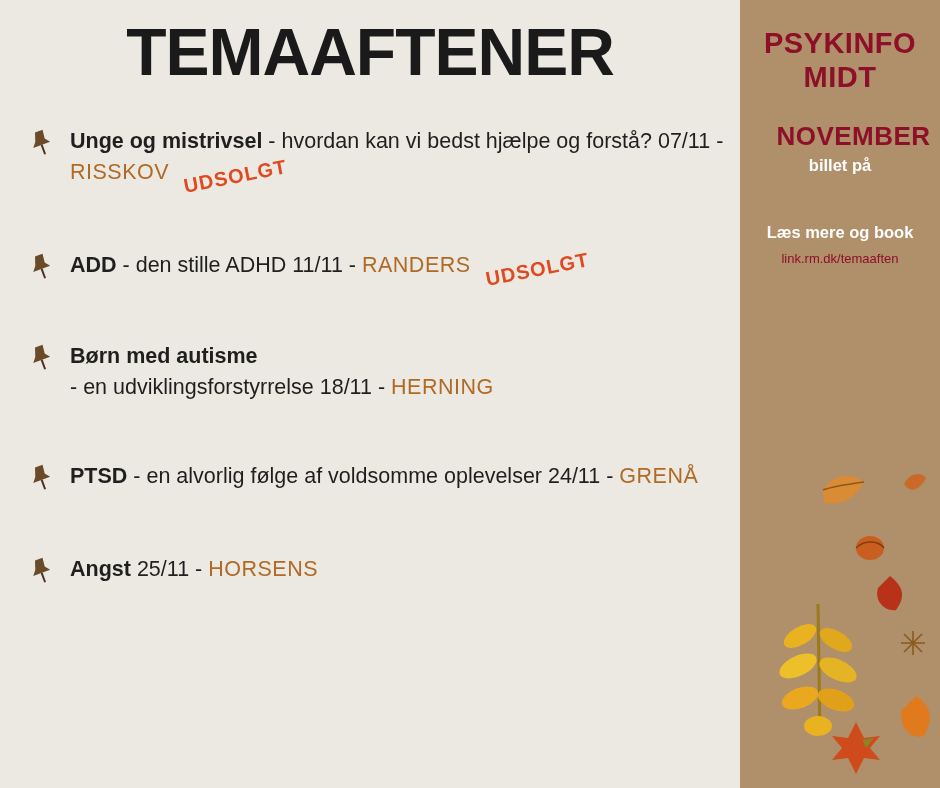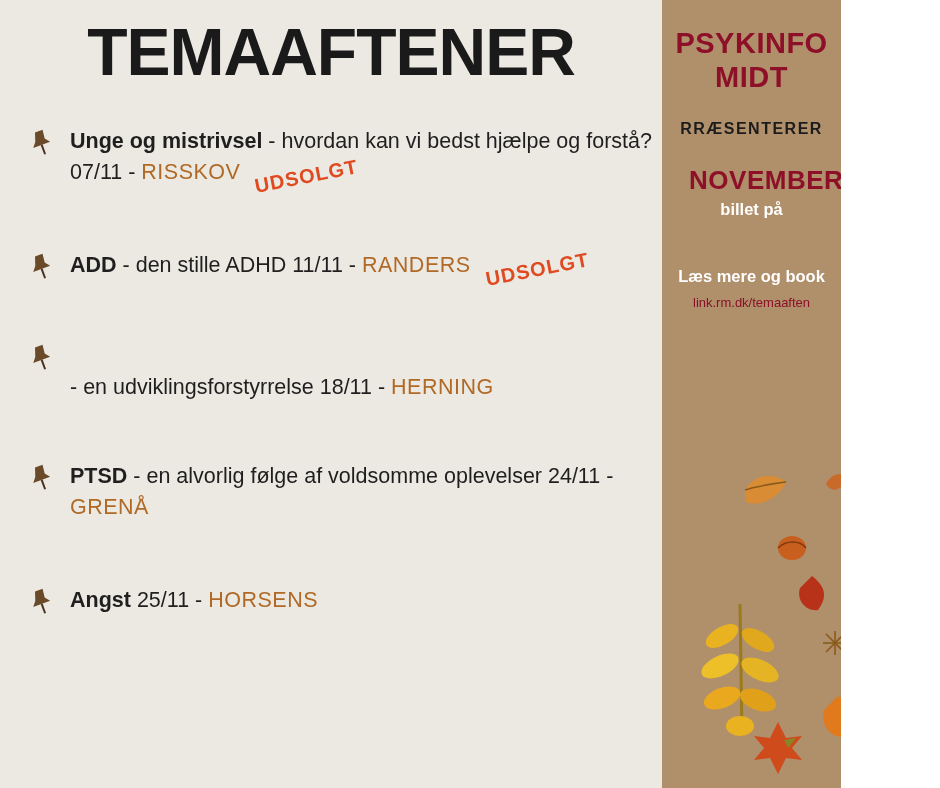--- a/index.html
+++ b/index.html
@@ -4,21 +4,21 @@
 <style>
   * { box-sizing: border-box; margin: 0; padding: 0; }
   html, body {
     width: 940px;
     height: 788px;
     overflow: hidden;
     font-family: "Liberation Sans", sans-serif;
   }
   #poster {
     position: relative;
-    width: 841px;
+    width: 940px;
     height: 788px;
     background: #0f172a;
     display: flex;
   }
   
   .left {
     position: relative;
     width: 740px;
     height: 788px;
     background: #ece9e3;
@@ -175,21 +175,21 @@
       <div class="event ev2">
         <span class="pin">
           <svg width="30" height="30" viewBox="0 0 30 30">
             <g transform="rotate(-20 15 15)">
               <path d="M13 3 L21 3 L20 12 L24 17 L6 17 L10 12 Z" fill="#6b4a2a"></path>
               <rect x="14" y="17" width="2" height="10" fill="#4a3320"></rect>
             </g>
           </svg>
         </span>
         <div class="line">
-          <br>
+          <span class="b">Børn med autisme</span><br>
           <span> - en udviklingsforstyrrelse 18/11 - </span><span class="city">HERNING</span>
         </div>
       </div>
 
       <div class="event ev3">
         <span class="pin">
           <svg width="30" height="30" viewBox="0 0 30 30">
             <g transform="rotate(-20 15 15)">
               <path d="M13 3 L21 3 L20 12 L24 17 L6 17 L10 12 Z" fill="#6b4a2a"></path>
               <rect x="14" y="17" width="2" height="10" fill="#4a3320"></rect>
@@ -214,21 +214,20 @@
           <span class="b">Angst</span><span> 25/11 - </span><span class="city">HORSENS</span>
         </div>
       </div>
 
     </div>
   </div>
 
   <div class="right">
     <div class="brand1">PSYKINFO</div>
     <div class="brand2">MIDT</div>
-    <div class="presents">RRÆSENTERER</div>
     <div class="month">NOVEMBER</div>
     <div class="booktext" style="margin-top:0">billet på</div>
     <div class="booktext">Læs mere og book</div>
     <div class="link">link.rm.dk/temaaften</div>
 
     <svg class="leaf" style="left:78px; top:468px;" width="50" height="44" viewBox="0 0 50 44">
       <path d="M5 22 C14 6, 34 4, 46 14 C40 28, 22 40, 6 34 Z" fill="#d98c33"></path>
       <path d="M5 22 C16 18, 32 16, 46 14" stroke="#8a5a1c" stroke-width="1.4" fill="none"></path>
     </svg>
     <svg class="leaf" style="left:162px; top:470px;" width="26" height="26" viewBox="0 0 26 26">

